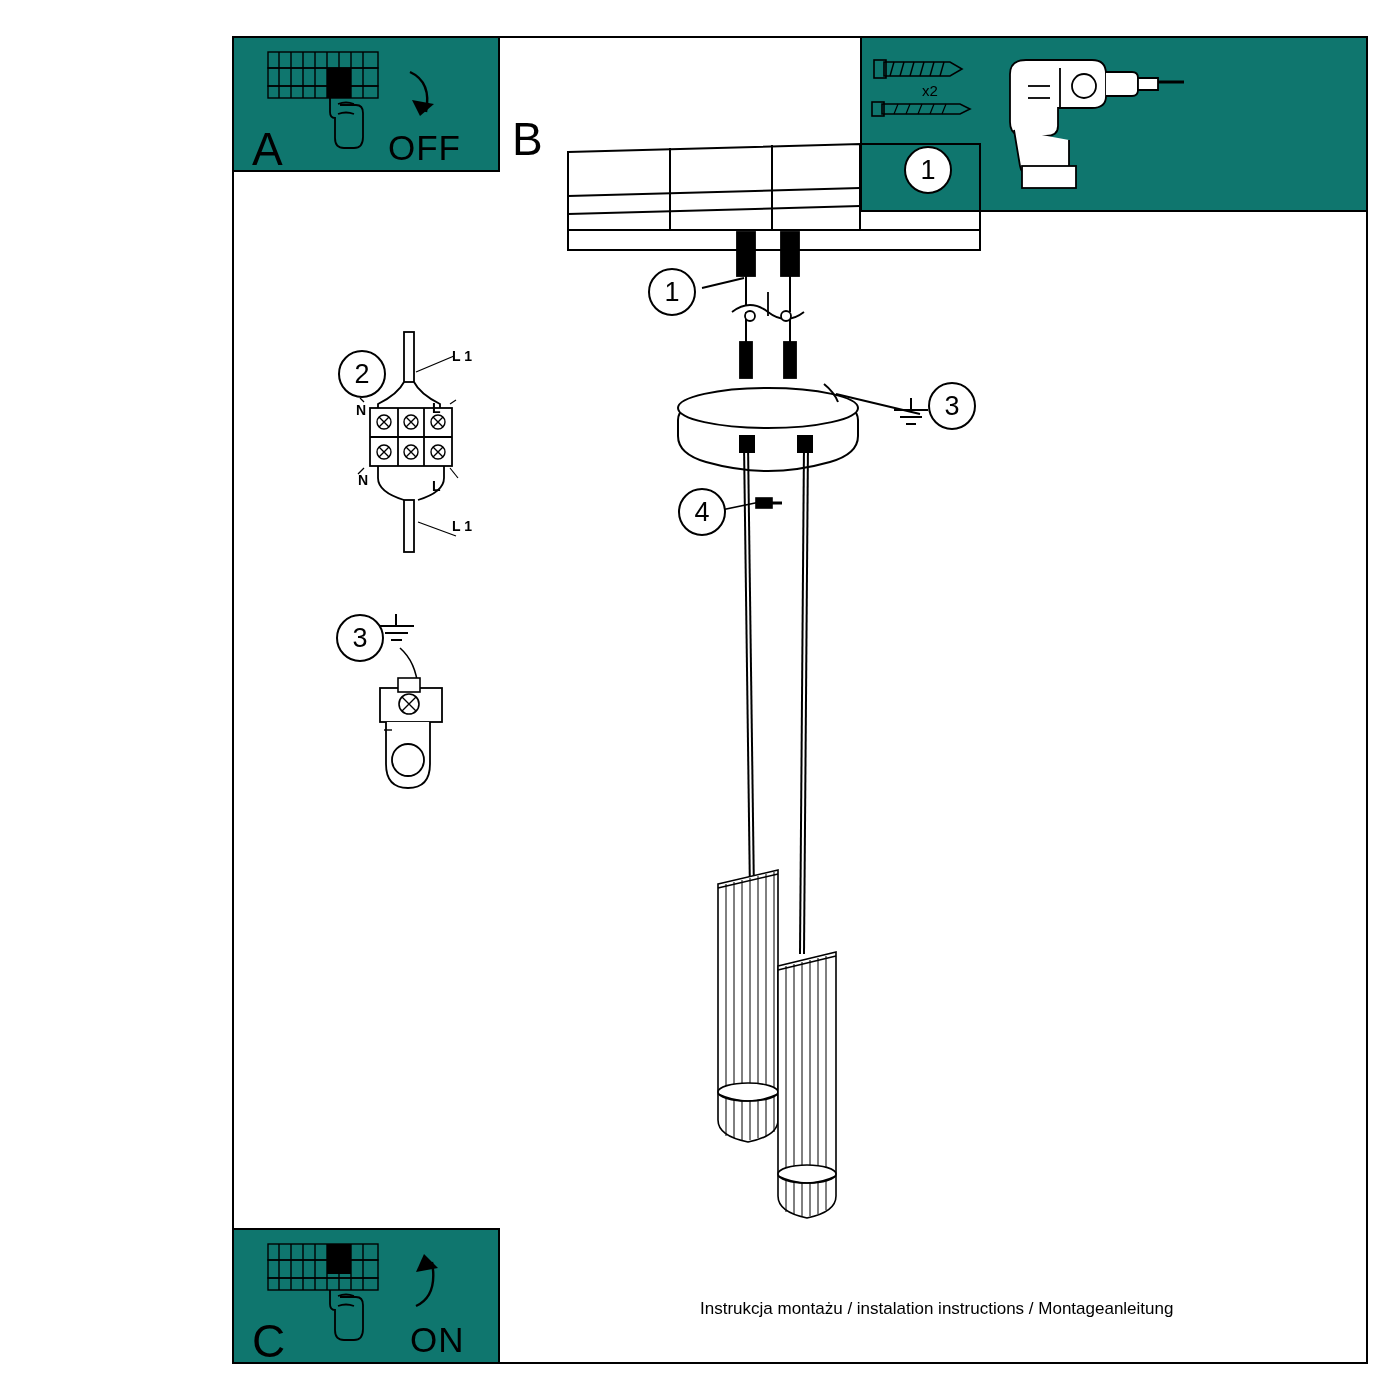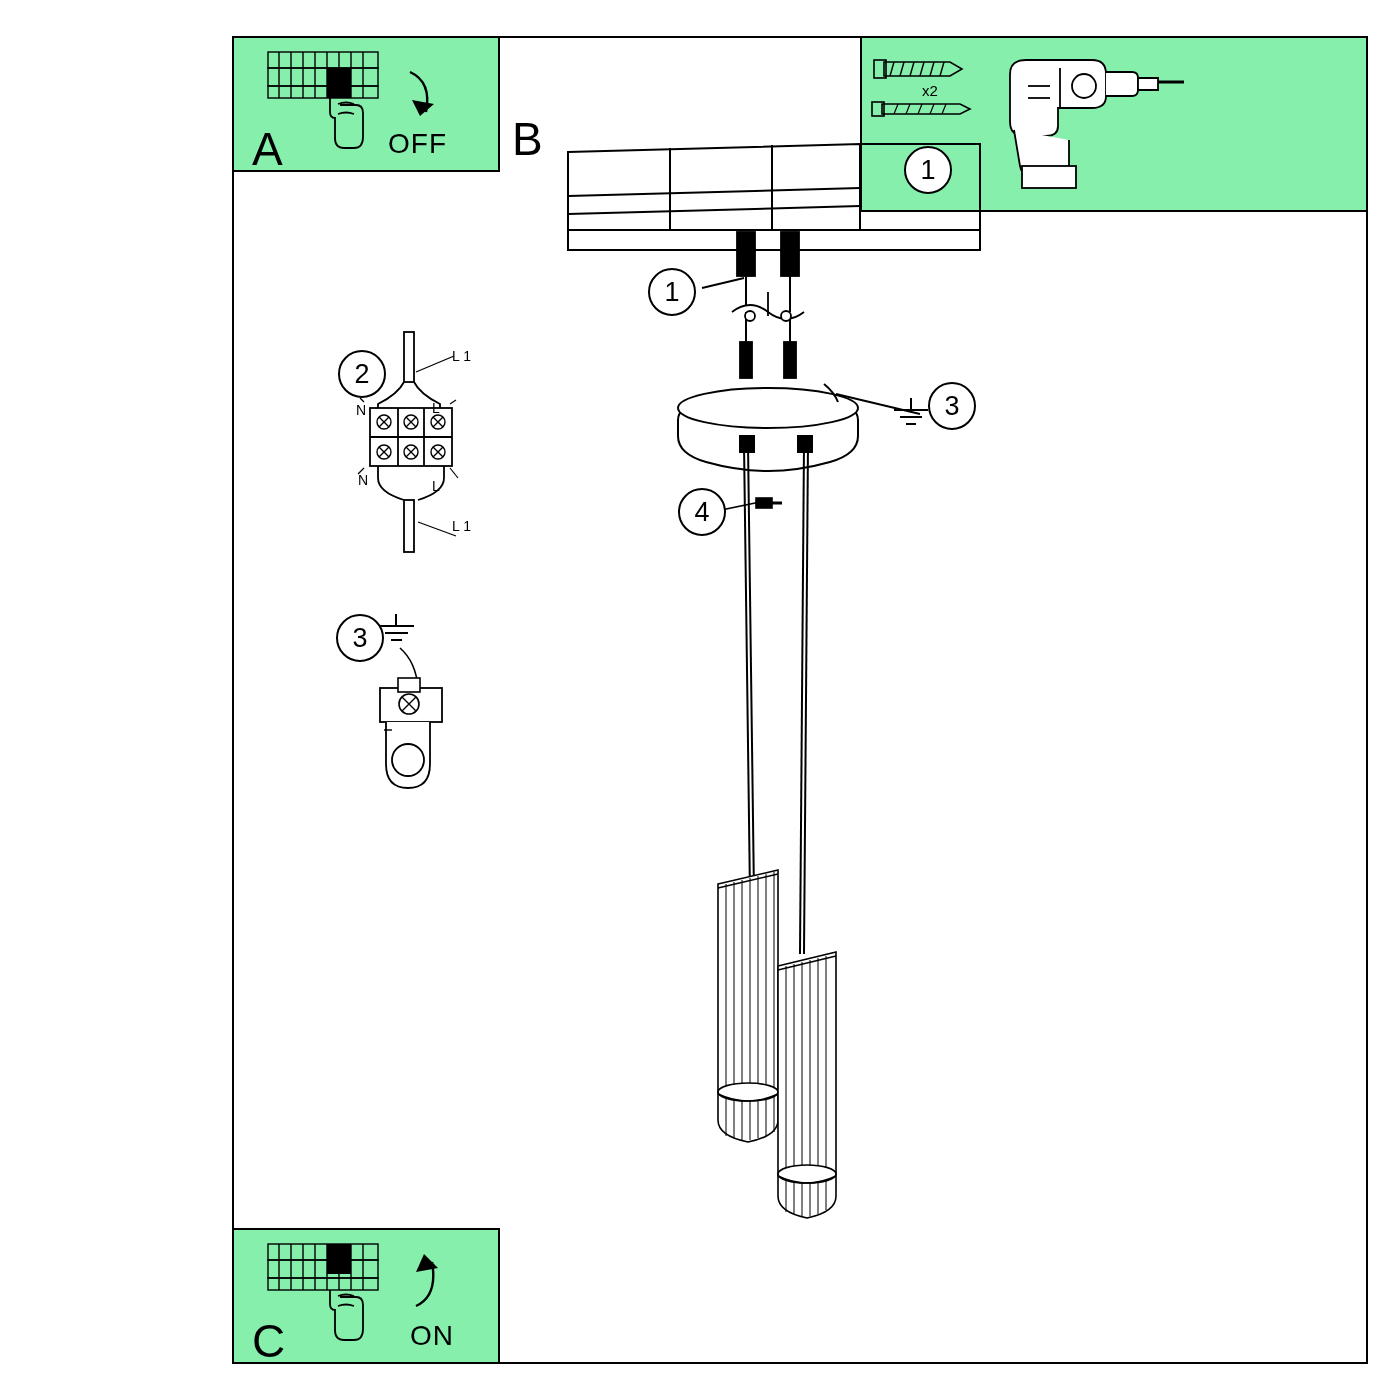--- a/index.html
+++ b/index.html
@@ -1,23 +1,23 @@
 <!DOCTYPE html>
 <html><head>
 <meta charset="utf-8">
 <style>
   html,body{margin:0;padding:0;background:#ffffff;}
   body{font-family:"Liberation Sans",sans-serif;}
   #page{position:relative;width:1400px;height:1400px;background:#fff;overflow:hidden;}
   .frame{position:absolute;left:232px;top:36px;width:1136px;height:1328px;border:2px solid #000;box-sizing:border-box;}
-  .box{position:absolute;border:2px solid #000;box-sizing:border-box;background:#86efac;}
+  .box{position:absolute;border:2px solid #000;box-sizing:border-box;background:#0f766e;}
   .lbl{position:absolute;font-family:"Liberation Sans",sans-serif;color:#000;}
   .big-letter{font-size:46px;font-weight:400;letter-spacing:1px;}
-  .word{font-size:28px;letter-spacing:1px;}
-  .small{font-size:14px;}
+  .word{font-size:35px;letter-spacing:1px;}
+  .small{font-size:14px;font-weight:bold;}
   .circle-num{position:absolute;width:44px;height:44px;border:2.5px solid #000;border-radius:50%;
      display:flex;align-items:center;justify-content:center;font-size:27px;background:#fff;}
   .footer{position:absolute;font-size:17px;line-height:26px;color:#000;}
   svg{display:block;overflow:visible;}
   .ln{stroke:#000;fill:none;}
 </style>
 </head>
 <body>
 
 <div id="page">
@@ -295,15 +295,16 @@
       <g class="ln" stroke-width="2.4">
         <path d="M182 76 q22 -10 16 -44"></path>
       </g>
       <polygon points="190,24 204,38 182,42" fill="#000"></polygon>
     </svg>
     <div class="lbl big-letter" style="left:18px;top:84px;">C</div>
     <div class="lbl word" style="left:176px;top:90px;">ON</div>
   </div>
 
   <div class="footer" style="left:700px;top:1296px;width:520px;">
+    <div>Instrukcja montażu / instalation instructions / Montageanleitung</div>
   </div>
 
 </div>
 
 </body></html>

